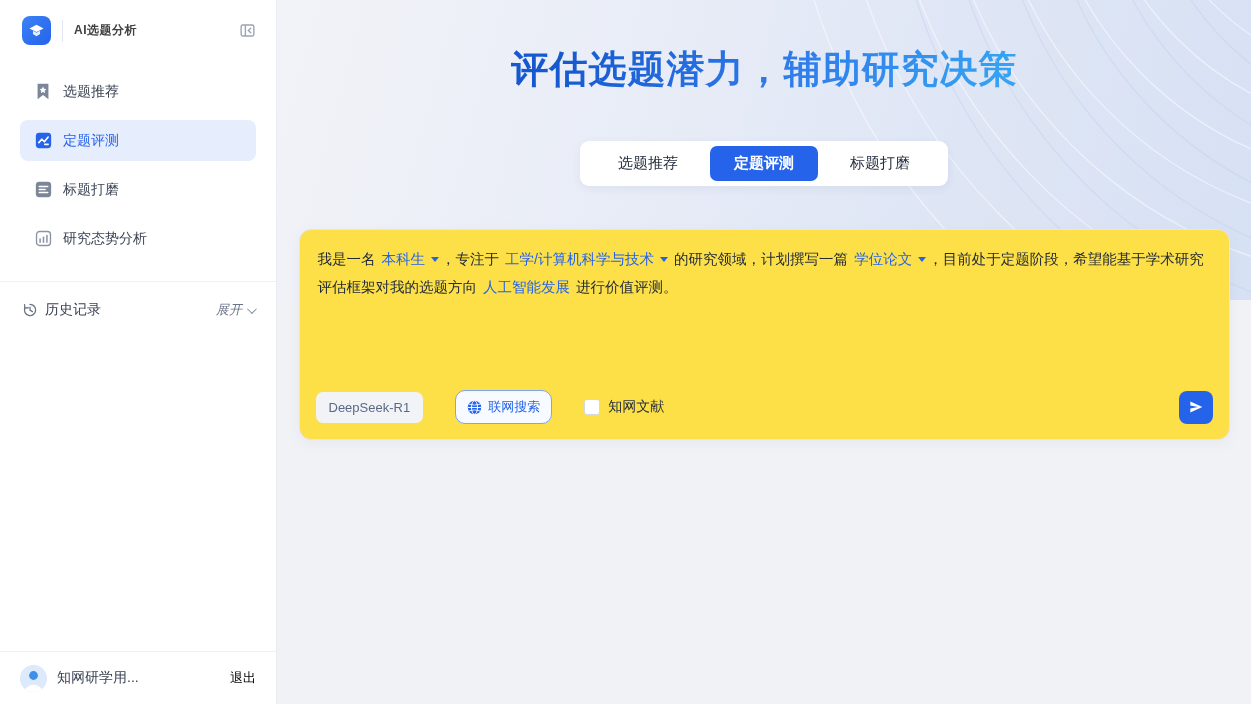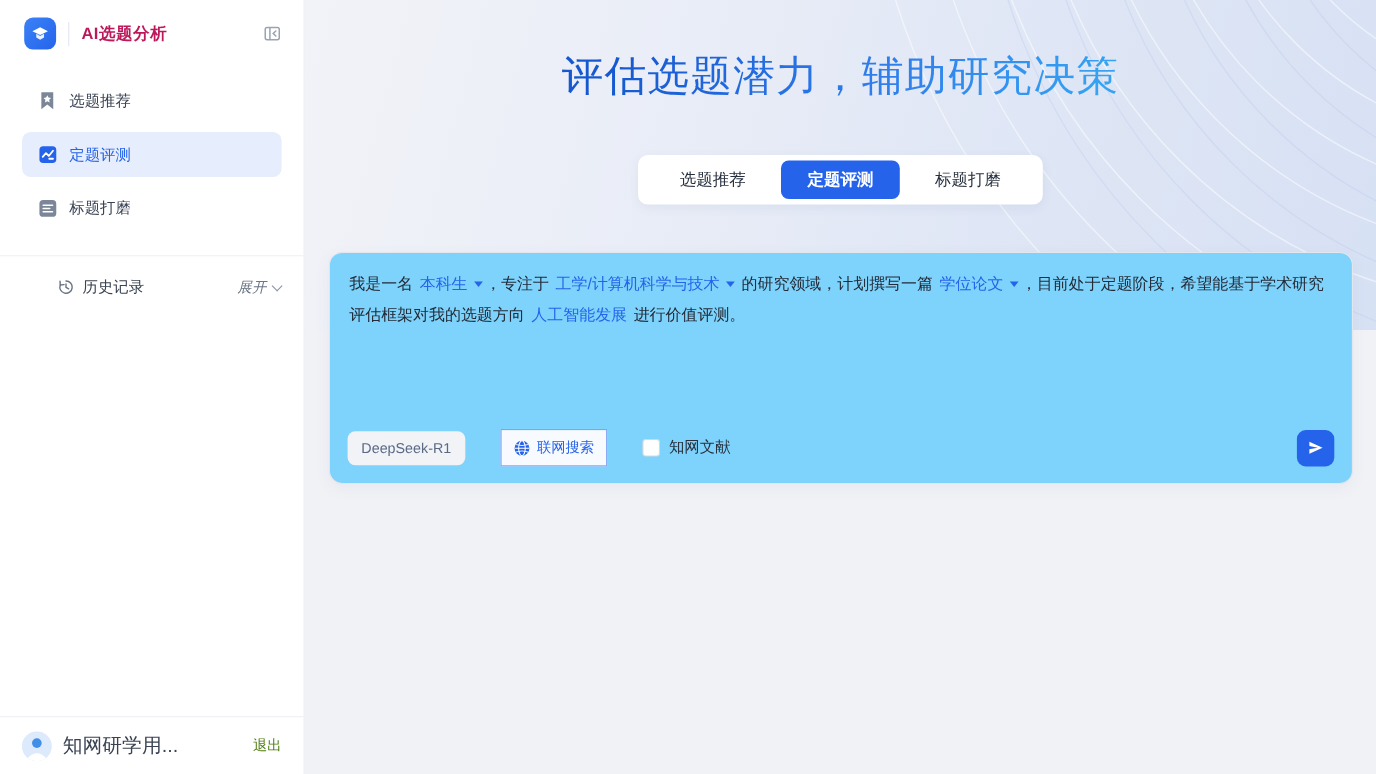--- a/index.html
+++ b/index.html
@@ -18,36 +18,36 @@
   }
   .sidebar-header {
     display:flex; align-items:center; padding:16px 18px 14px 22px;
   }
   .logo-badge {
     width:29px; height:29px; border-radius:8px;
     background:linear-gradient(135deg,#3b82f6,#2563eb);
     display:flex; align-items:center; justify-content:center; flex-shrink:0;
   }
   .logo-divider { width:1px; height:22px; background:#e2e7f0; margin:0 11px; }
-  .app-title { font-size:15px; font-weight:bold; color:#be185d; letter-spacing:.5px; flex:1; }
+  .app-title { font-size:12px; font-weight:bold; color:#404040; letter-spacing:.5px; flex:1; }
   .collapse-btn { background:none; border:none; cursor:pointer; display:flex; padding:2px; }
 
   .menu { padding:12px 20px 0 20px; }
   .menu-item {
     display:flex; align-items:center; gap:11px;
     height:41px; padding:0 14px; border-radius:8px;
     margin-bottom:8px; cursor:pointer; color:#3a4354; font-size:14px;
   }
   .menu-item .mi-icon { display:flex; width:18px; height:18px; align-items:center; justify-content:center; }
   .menu-item.active { background:#e6edfc; color:#2563eb; }
 
   .sidebar-divider { border-top:1px solid #eef0f4; margin-top:14px; }
 
   .history-row {
-    display:flex; align-items:center; padding:0 22px; height:56px; gap:7px;margin-left:30px;
+    display:flex; align-items:center; padding:0 22px; height:56px; gap:7px;
   }
   .history-label { font-size:14px; color:#3a4354; flex:1; }
   .expand-btn {
     background:none; border:none; cursor:pointer;
     display:flex; align-items:center; gap:5px;
     font-size:13px; color:#6a7484; font-family:inherit;font-style:italic;
   }
   .chev-down {
     width:7px; height:7px; border-right:1.5px solid #8a93a3; border-bottom:1.5px solid #8a93a3;
     transform:rotate(45deg) translateY(-2px);
@@ -56,58 +56,58 @@
   .sidebar-spacer { flex:1; }
   .user-row {
     border-top:1px solid #eef0f4; height:53px;
     display:flex; align-items:center; padding:0 20px; gap:10px;
   }
   .avatar {
     width:27px; height:27px; border-radius:50%;
     background:#dceafc; overflow:hidden; display:flex; align-items:flex-end; justify-content:center;
     flex-shrink:0;
   }
-  .user-name { font-size:18px; color:#3a4354; flex:1; white-space:nowrap; overflow:hidden; }
-  .logout-btn { background:none; border:none; cursor:pointer; font-size:13px; color:#4d7c0f; font-family:Liberation Mono, monospace;margin-left:12px; }
+  .user-name { font-size:14px; color:#3a4354; flex:1; white-space:nowrap; overflow:hidden; }
+  .logout-btn { background:none; border:none; cursor:pointer; font-size:13px; color:#000000; font-family:Liberation Mono, monospace;margin-left:12px; }
 
   
   .main {
     flex:1; position:relative; overflow:hidden;
     background:#f1f2f6;
   }
   .hero-band {
     position:absolute; top:0; left:0; right:0; height:300px;
     background:linear-gradient(105deg,#f2f3f7 0%,#e9edf7 35%,#dfe6f5 65%,#d7e1f4 100%);
     pointer-events:none;
   }
   .hero-band svg { position:absolute; top:0; right:0; }
   .main-inner { position:relative; z-index:2; height:100%; display:flex; flex-direction:column; align-items:center; }
 
   .hero-title {
-    margin-top:44px; font-size:38px; font-weight:400; letter-spacing:1px;
+    margin-top:44px; font-size:38px; font-weight:700; letter-spacing:1px;
     background:linear-gradient(115deg,#1558cf 10%,#2f7ceb 55%,#35a2f2 95%);
     -webkit-background-clip:text; background-clip:text;
     -webkit-text-fill-color:transparent; color:#1d6ae5;
   }
 
   .tabs {
     margin-top:46px; background:#ffffff; border-radius:9px;
     box-shadow:0 3px 10px rgba(60,80,130,.07);
     display:flex; align-items:center; padding:5px 6px; height:45px;
   }
   .tab {
     border:none; background:none; cursor:pointer; font-family:inherit;
     font-size:15px; color:#27303f; padding:0 32px; height:35px;
     display:flex; align-items:center; border-radius:7px;
   }
   .tab.active { background:#2563eb; color:#ffffff; font-weight:bold; padding:0 24px; }
 
   .composer {
     margin-top:43px; width:931px; height:211px;
-    background:#7dd3fc; border:1px solid #e3e6ec; border-radius:12px;
+    background:#fde047; border:1px solid #e3e6ec; border-radius:12px;
     box-shadow:0 4px 14px rgba(80,95,130,.06);
     display:flex; flex-direction:column; align-self:center;
   }
   .editor {
     flex:1; padding:15px 18px; font-size:14.5px; line-height:1.95; color:#232b38;
     cursor:text;
   }
   .seg-dd { color:#2563eb; cursor:pointer; margin:0 2px; white-space:nowrap; }
   .seg-dd::after {
     content:""; display:inline-block; margin-left:6px; vertical-align:2px;
@@ -120,21 +120,21 @@
     display:flex; align-items:center; padding:0 16px 15px 16px; gap:32px;
   }
   .model-chip {
     background:#f1f3f7; color:#5a6a85; font-size:13px;
     padding:8px 13px; border-radius:7px; cursor:pointer;
   }
   .web-chip {
     display:flex; align-items:center; gap:6px; cursor:pointer;
     border:1px solid #higlight; border:1px solid #7da4f5; background:#f7faff;
     color:#2563eb; font-size:13px; font-family:inherit;
-    padding:7px 11px; border-radius:0;
+    padding:7px 11px; border-radius:10px;
   }
   .cnki-row { display:flex; align-items:center; gap:8px; cursor:pointer;font-family:Liberation Serif, serif; }
   .checkbox {
     width:16px; height:16px; border:1px solid #d4d9e1; border-radius:3px; background:#fff;
   }
   .cnki-label { font-size:14px; color:#27303f; }
   .send-btn {
     margin-left:auto; width:34px; height:33px; border:none; border-radius:8px;
     background:#2563eb; cursor:pointer; display:flex; align-items:center; justify-content:center;
   }
@@ -190,20 +190,31 @@
           <svg width="17" height="17" viewBox="0 0 20 20">
             <rect x="1" y="1" width="18" height="18" rx="4" fill="#7b8698"></rect>
             <line x1="5" y1="6.5" x2="15" y2="6.5" stroke="#fff" stroke-width="1.7" stroke-linecap="round"></line>
             <line x1="5" y1="10" x2="12" y2="10" stroke="#fff" stroke-width="1.7" stroke-linecap="round"></line>
             <line x1="5" y1="13.5" x2="15" y2="13.5" stroke="#fff" stroke-width="1.7" stroke-linecap="round"></line>
           </svg>
         </span>
         <span>标题打磨</span>
       </div>
 
+      <div class="menu-item">
+        <span class="mi-icon">
+          <svg width="17" height="17" viewBox="0 0 20 20">
+            <rect x="1.8" y="1.8" width="16.4" height="16.4" rx="3.5" fill="none" stroke="#8a94a4" stroke-width="1.6"></rect>
+            <line x1="6" y1="14.5" x2="6" y2="10.5" stroke="#8a94a4" stroke-width="1.8" stroke-linecap="round"></line>
+            <line x1="10" y1="14.5" x2="10" y2="8.5" stroke="#8a94a4" stroke-width="1.8" stroke-linecap="round"></line>
+            <line x1="14" y1="14.5" x2="14" y2="6.5" stroke="#8a94a4" stroke-width="1.8" stroke-linecap="round"></line>
+          </svg>
+        </span>
+        <span>研究态势分析</span>
+      </div>
     </nav>
 
     <div class="sidebar-divider"></div>
 
     <div class="history-row">
       <span style="display:flex;">
         <svg width="16" height="16" viewBox="0 0 20 20">
           <path d="M10 3 A7 7 0 1 1 3.5 7.5" fill="none" stroke="#6a7484" stroke-width="1.6" stroke-linecap="round"></path>
           <path d="M3.2 3.2 L3.5 7.6 L7.8 7.2" fill="none" stroke="#6a7484" stroke-width="1.6" stroke-linecap="round" stroke-linejoin="round"></path>
           <path d="M10 6.5 L10 10.2 L13 12" fill="none" stroke="#6a7484" stroke-width="1.6" stroke-linecap="round"></path>

